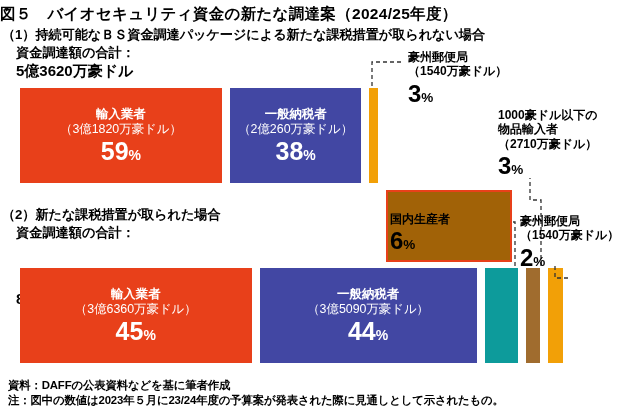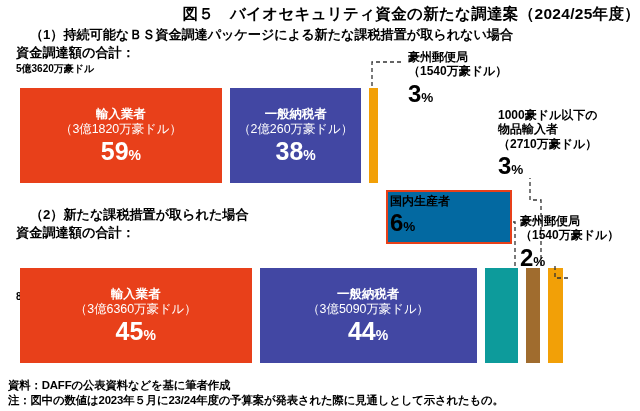--- a/index.html
+++ b/index.html
@@ -14,46 +14,44 @@
     overflow: hidden;
     -webkit-font-smoothing: antialiased;
   }
 
   .canvas { position: absolute; left: 0; top: 0; width: 640px; height: 411px; }
 
   
   .fig-title {
     position: absolute;
     left: 0; top: 4px; width: 640px;
-    text-align: right;
+    text-align: left;
     font-size: 15.5px;
     font-weight: bold;
     letter-spacing: 0.3px;
     white-space: nowrap;
-    padding-left: 48px;
   }
 
   
   .sec-head {
     position: absolute;
     font-size: 13.2px;
     font-weight: bold;
     white-space: nowrap;
     letter-spacing: -0.1px;
-    margin-left: 28px;
   }
   .sec-sub {
     position: absolute;
     font-size: 13.2px;
     font-weight: bold;
     white-space: nowrap;
   }
   .sec-amount {
     position: absolute;
-    font-size: 10px;
+    font-size: 15px;
     font-weight: bold;
     white-space: nowrap;
   }
 
   #sec1-head { left: 2px;  top: 26px; }
   #sec1-sub  { left: 16px; top: 44px; }
   #sec1-amt  { left: 16px; top: 62px; }
 
   #sec2-head { left: 2px;  top: 206px; }
   #sec2-sub  { left: 16px; top: 224px; }
@@ -117,22 +115,22 @@
     font-size: 24px;
     font-weight: bold;
     line-height: 1.05;
     margin-top: 2px;
   }
   .callout .c-pct .unit { font-size: 13.5px; }
 
   #callout-post1      { left: 408px; top: 50px;  width: 118px; }
   #callout-smallgoods { left: 498px; top: 108px; width: 140px; }
   #callout-domestic   { left: 386px; top: 190px; width: 126px;
-                        border: 2.4px solid #E8401A; background: #0369a1;
-                        padding: 2px 2px 6px 2px; }
+                        border: 2.4px solid #E8401A; background: #a16207;
+                        padding: 20px 2px 6px 2px; }
   #callout-post2      { left: 520px; top: 214px; width: 118px; }
 
   
   #leaders {
     position: absolute; left: 0; top: 0;
     width: 640px; height: 411px;
     pointer-events: none;
   }
 
   

